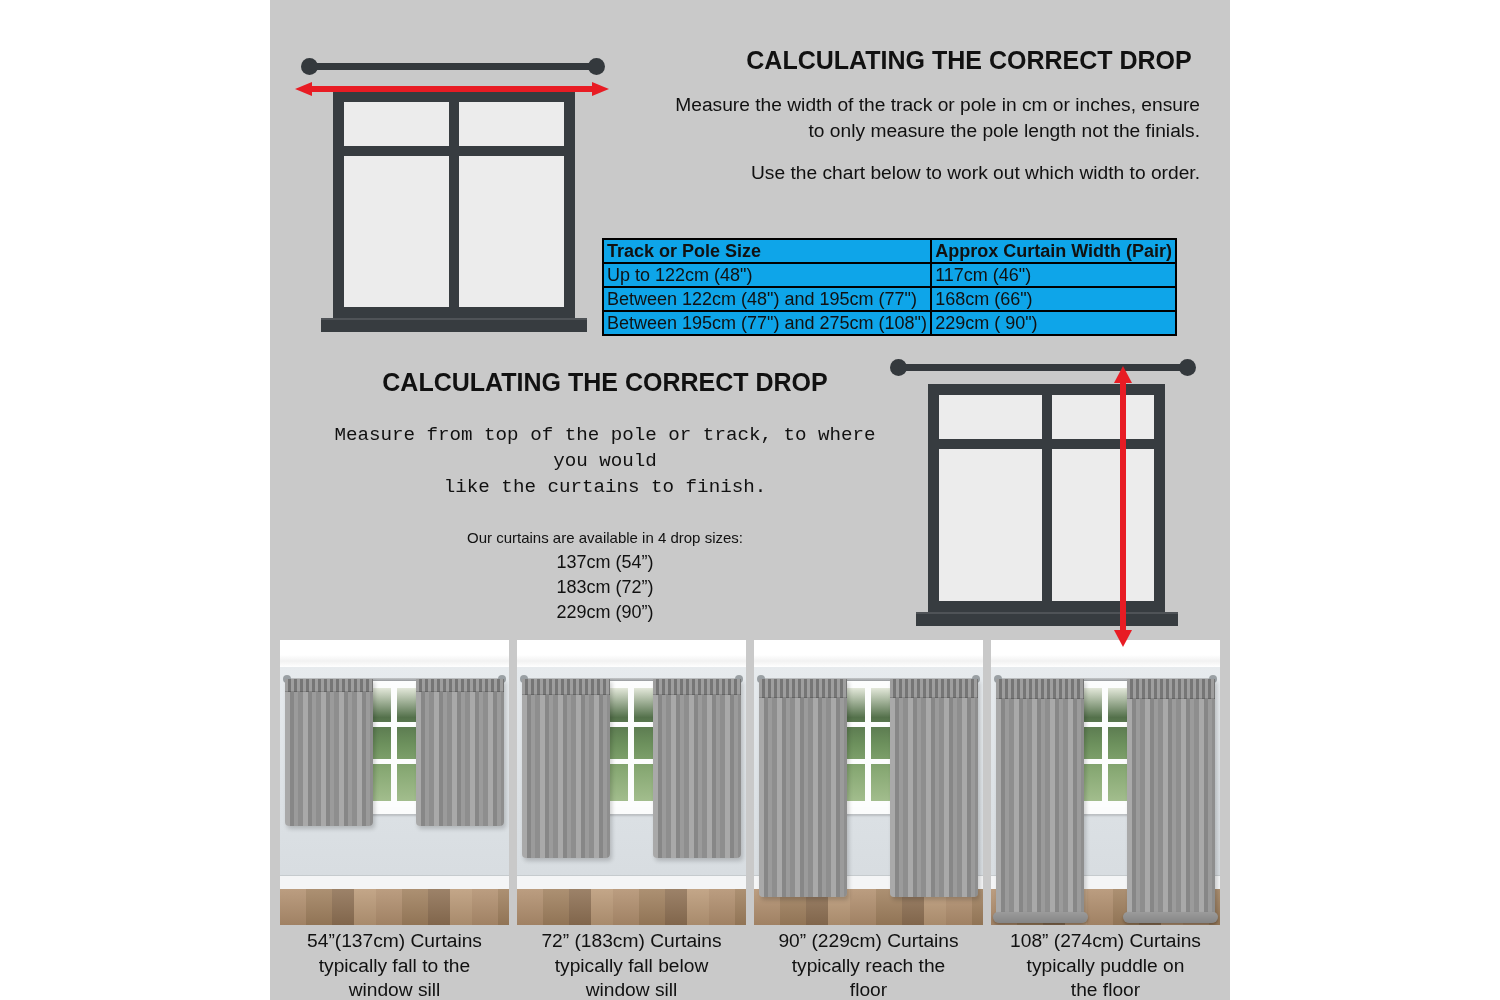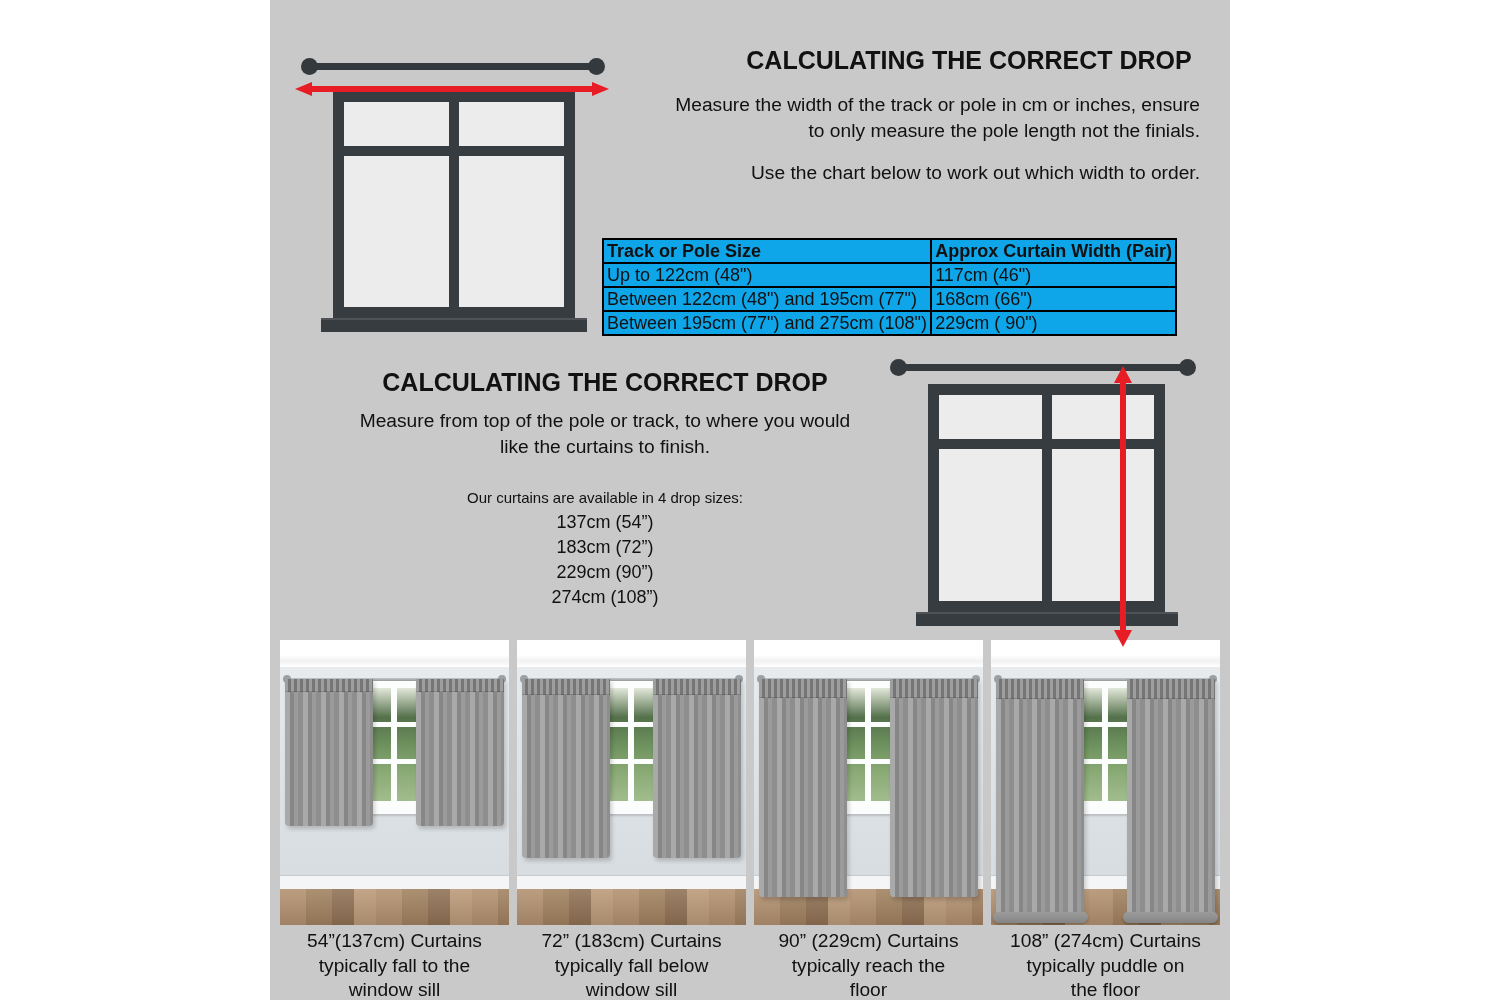--- a/index.html
+++ b/index.html
@@ -37,21 +37,21 @@
   .width-text .para1{margin-top:17px;}
   .width-text .para2{margin-top:16px;}
 
   table.sizes{position:absolute;left:332px;top:238px;width:575px;border-collapse:collapse;background:#0ea5e9;}
   table.sizes td,table.sizes th{border:2px solid #000;font-size:18px;padding:0 3px;height:22px;text-align:left;white-space:nowrap;}
   table.sizes th{font-weight:bold;}
   table.sizes .col1{width:328px;}
 
   .drop-text{position:absolute;left:50px;top:368px;width:570px;text-align:center;}
   .drop-text .title{font-size:25px;font-weight:bold;}
-  .drop-text .para1{margin-top:11px;}
+  .drop-text .para1{margin-top:25px;font-family:Liberation Mono, monospace;}
   .drop-text .intro{margin-top:25px;font-size:15px;line-height:25px;}
   .drop-text .size-line{font-size:18px;line-height:25px;}
 
   
   .photo-row{position:absolute;left:10px;top:640px;display:flex;gap:8px;}
   .photo{position:relative;width:229px;height:285px;overflow:hidden;background:#dde1e4;}
   .photo .ceiling{position:absolute;left:0;top:0;right:0;height:9.5%;background:linear-gradient(180deg,#ffffff 55%,#f2f2f2 78%,#ffffff 100%);border-bottom:1px solid #cfd3d6;}
   .photo .wall{position:absolute;left:0;top:9.5%;right:0;height:78%;background:linear-gradient(180deg,#e7ebee 0%,#dce1e5 60%,#d7dce0 100%);}
   .photo .skirt{position:absolute;left:0;top:82.6%;right:0;height:4.6%;background:#f4f5f6;border-top:1px solid #c6cbce;box-shadow:0 2px 2px rgba(0,0,0,.12);}
   .photo .floor{position:absolute;left:0;top:87.2%;right:0;bottom:0;background:repeating-linear-gradient(90deg,#b2906f 0 26px,#a1815f 26px 52px,#8f7154 52px 74px,#bb9a78 74px 96px);}
@@ -124,21 +124,20 @@
     </table>
 
   <div class="drop-text">
     <div class="title">CALCULATING THE CORRECT DROP</div>
     <div class="para para1">Measure from top of the pole or track, to where you would
 like the curtains to finish.</div>
     <div class="intro">Our curtains are available in 4 drop sizes:</div>
     <div class="size-line">137cm (54”)</div>
     <div class="size-line">183cm (72”)</div>
     <div class="size-line">229cm (90”)</div>
-    <div class="size-line">274cm (108”)</div>
   </div>
 
   <div class="pole" style="left:620px;top:359px;width:306px;height:17px;">
     <div class="finial left"></div>
     <div class="bar"></div>
     <div class="finial right"></div>
   </div>
   <div class="winframe" style="left:658px;top:384px;width:237px;height:228px;">
     <div class="mull-h"></div>
     <div class="mull-v"></div>

